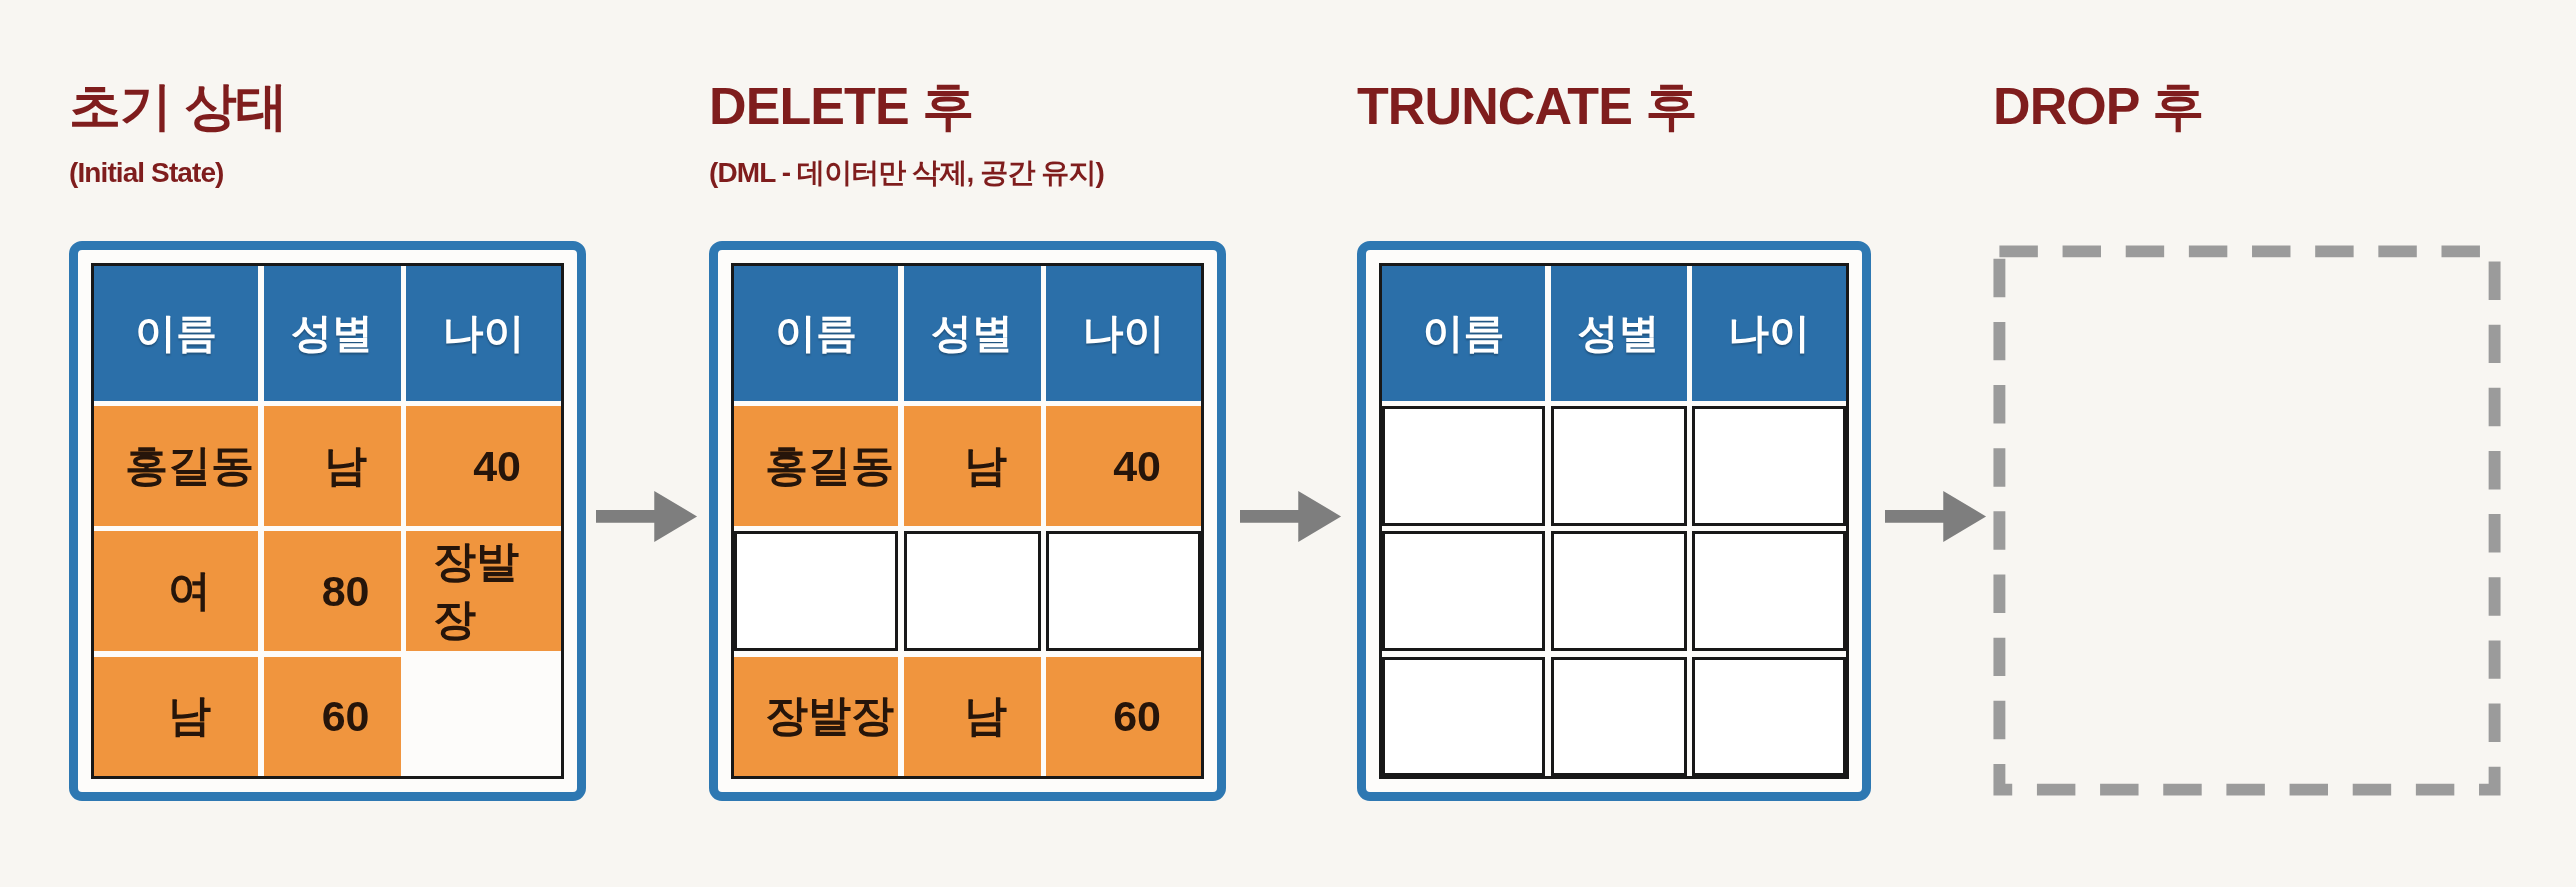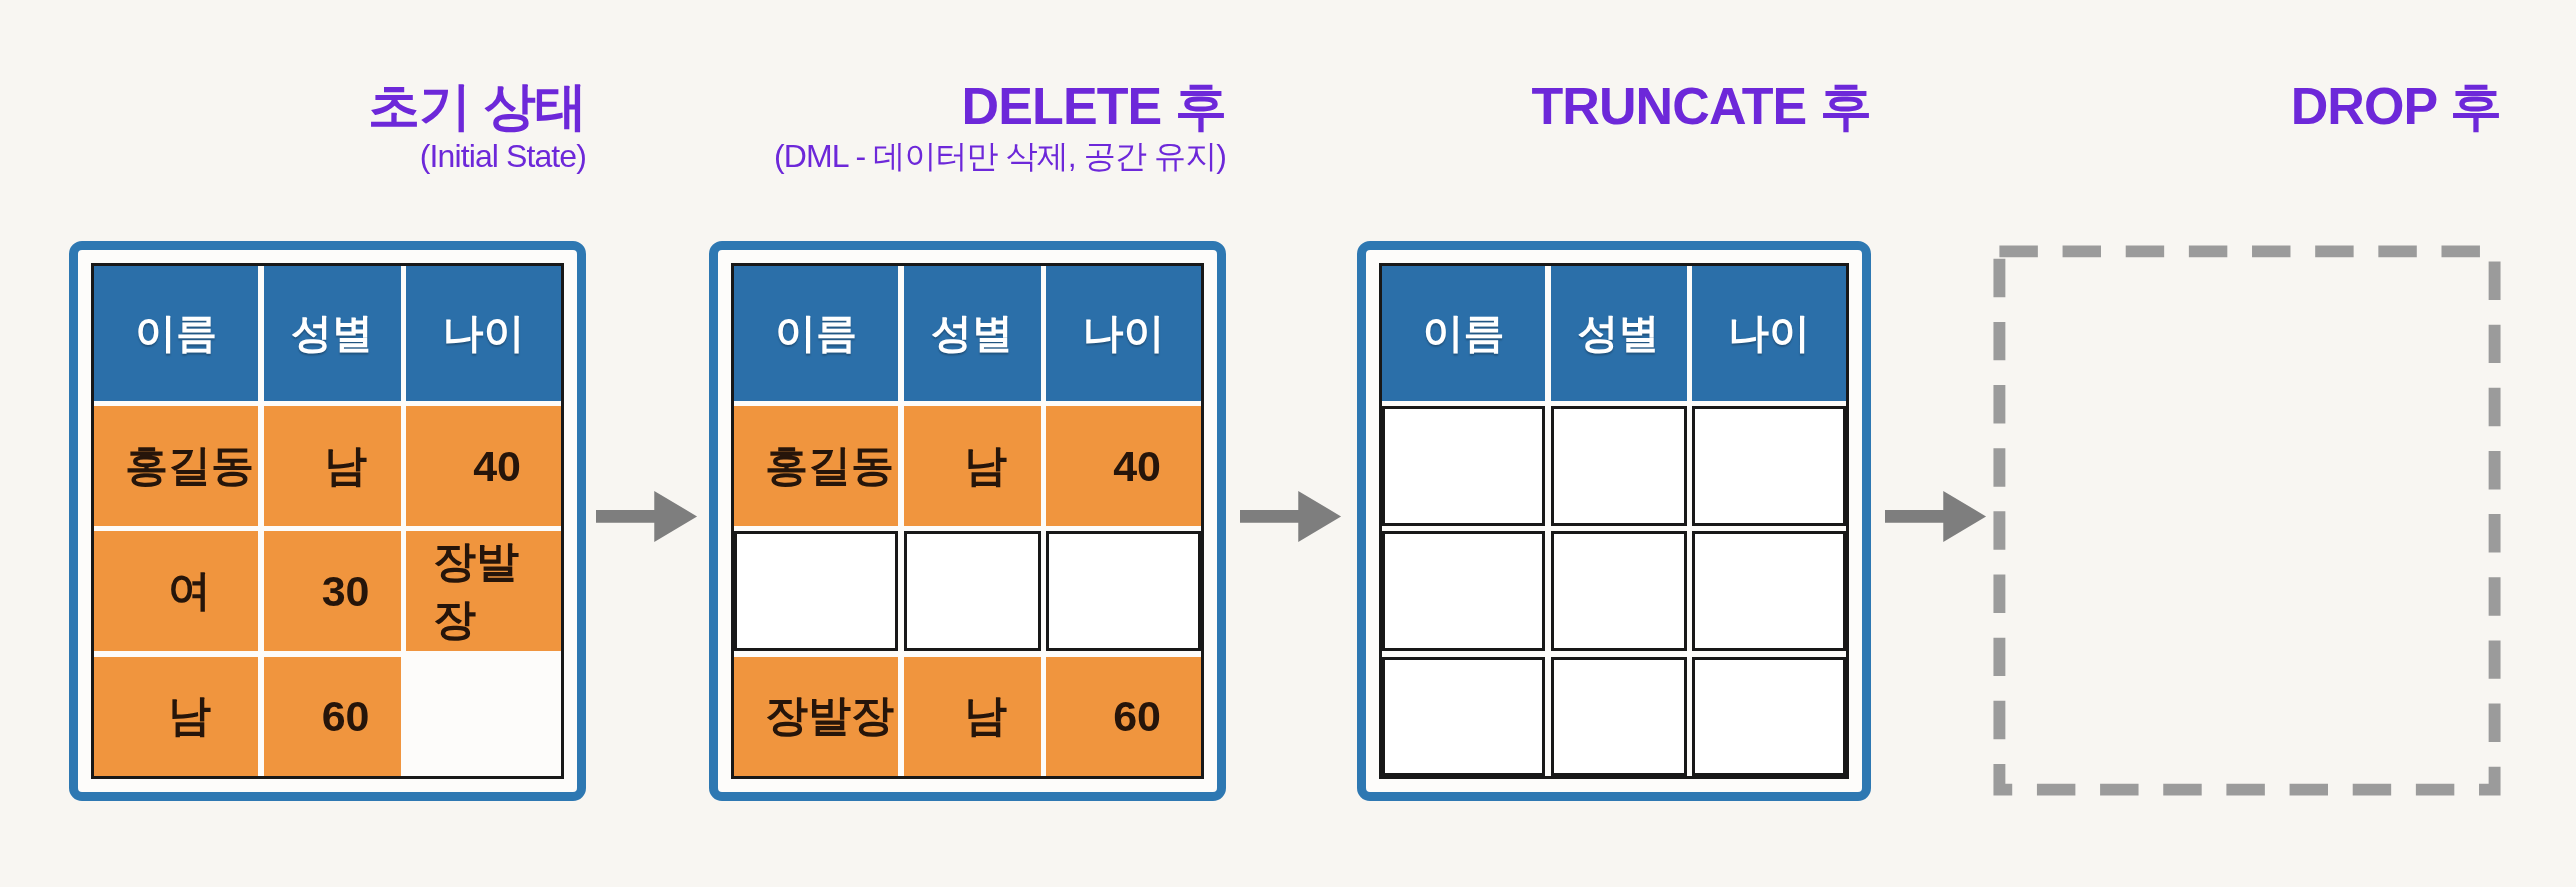--- a/index.html
+++ b/index.html
@@ -1,22 +1,22 @@
 <!DOCTYPE html>
 <html style="font-size:14.6px"><head>
 <meta charset="utf-8">
 <style>
   html,body{margin:0;padding:0;}
   body{font-family:"Liberation Sans","DejaVu Sans",sans-serif;}
   .canvas{position:relative;width:2576px;height:887px;background:#f8f6f2;overflow:hidden;}
 
   .panel{position:absolute;top:0;height:100%;}
-  .titles{position:absolute;top:77px;left:0;right:0;text-align:right;color:#6d28d9;}
+  .titles{position:absolute;top:77px;left:0;right:0;text-align:left;color:#7f1d1d;}
   .main-title{font-size:52px;font-weight:bold;line-height:1.15;letter-spacing:-0.9px;}
-  .subtitle{font-size:32px;font-weight:normal;line-height:1.2;margin-top:0;letter-spacing:-0.9px;}
+  .subtitle{font-size:28px;font-weight:bold;line-height:1.2;margin-top:19px;letter-spacing:-0.9px;}
 
   .frame{position:absolute;top:241px;left:0;right:0;height:560px;
          border:9.1px solid #2e78b2;border-radius:13px;background:#fdfcfa;
          padding:12.8px;box-sizing:border-box;}
   .tbl{width:100%;height:100%;box-sizing:border-box;border:3.7px solid #181818;
        display:grid;gap:5.5px;background:#fdfcfa;
        grid-template-columns:36fr 30fr 34fr;grid-template-rows:135px 1fr 1fr 1fr;}
   .cell{display:flex;align-items:center;justify-content:center;font-weight:bold;}
   .cell.head{background:#2b6fa9;color:#ffffff;font-size:41px;text-shadow:0 1.8px 1.8px rgba(0,0,0,.25);}
   .cell.filled{background:#f0953e;color:#26150a;font-size:43px;padding-left:27px;}
@@ -38,21 +38,21 @@
       </div>
       <div class="frame">
         <div class="tbl">
           <div class="cell head">이름</div>
           <div class="cell head">성별</div>
           <div class="cell head">나이</div>
           <div class="cell filled">홍길동</div>
           <div class="cell filled">남</div>
           <div class="cell filled">40</div>
           <div class="cell filled">여</div>
-          <div class="cell filled">30</div>
+          <div class="cell filled">80</div>
           <div class="cell filled">장발장</div>
           <div class="cell filled">남</div>
           <div class="cell filled">60</div>
         </div>
       </div>
     </div>
     <div class="panel" style="left: 709px; width: 517px;">
       <div class="titles">
         <div class="main-title">DELETE 후</div>
         <div class="subtitle">(DML - 데이터만 삭제, 공간 유지)</div>

